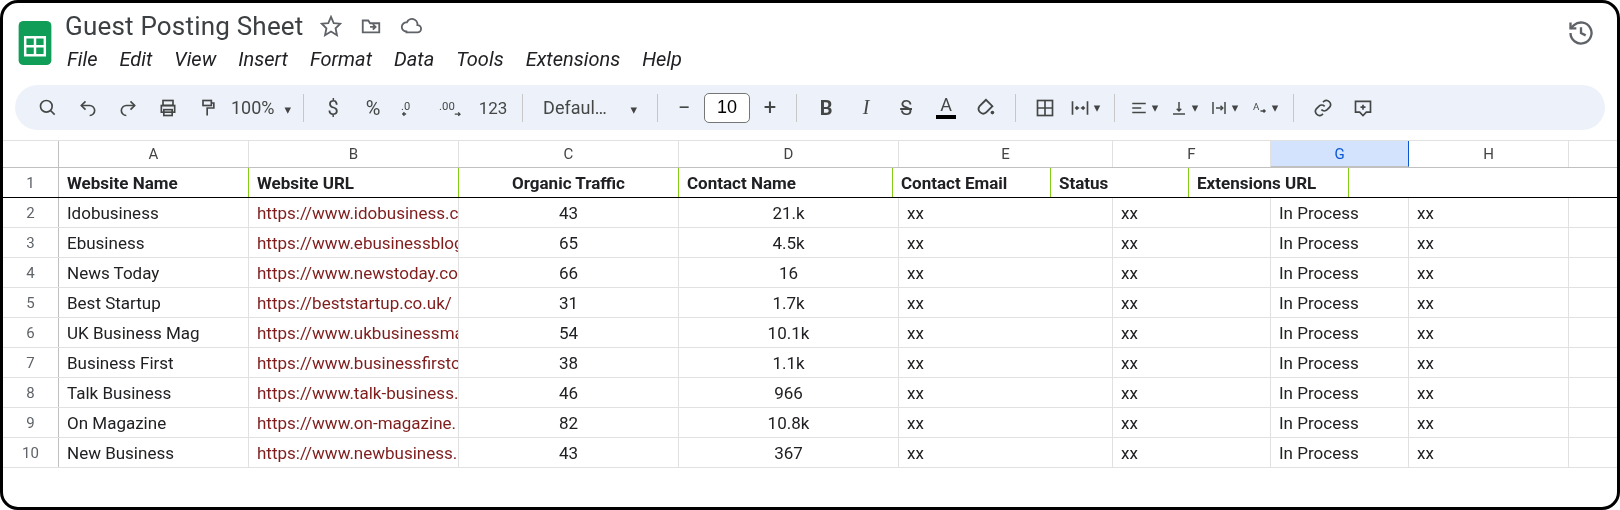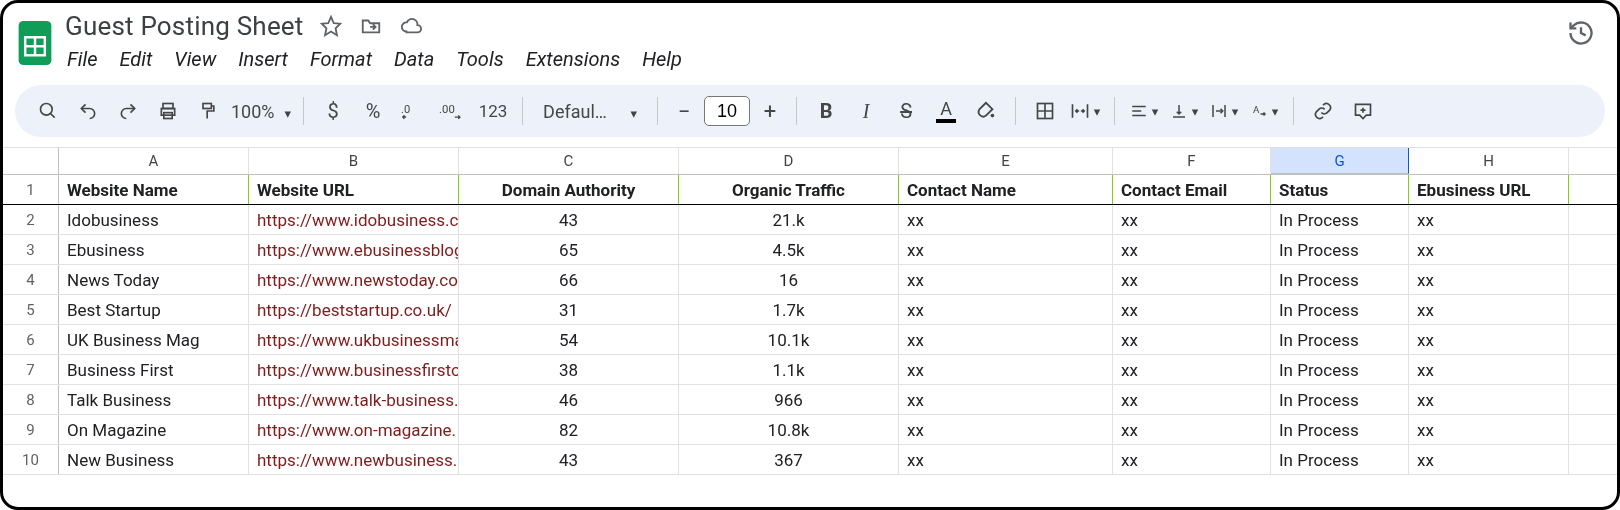--- a/index.html
+++ b/index.html
@@ -31,21 +31,21 @@
   .title-icons { display: flex; gap: 14px; color:#5f6368; }
   .title-icons span { display:inline-flex; align-items:center; justify-content:center; width:26px; height:26px; }
   .menus { display:flex; gap: 22px; font-size: 20px; color:#202124; padding: 4px 0 8px 2px;}
   .menus span { cursor: pointer; font-style: italic; }
   .titlebar-right { margin-left:auto; display:flex; align-items:center; gap:12px; color:#5f6368; padding-right:10px; padding-top:8px;}
   
   .toolbar {
     margin: 6px 12px 10px 12px;
     background: #edf2fa;
     border-radius: 30px;
-    height: 52px;
+    height: 45px;
     display:flex;
     align-items:center;
     gap: 6px;
     padding: 0 16px;
     color:#444746;
     font-size: 18px;
   }
   .tb-btn { width:34px; height:34px; display:inline-flex; align-items:center; justify-content:center; border-radius:6px; }
   .sep { width:1px; height:28px; background:#c7c7c7; margin:0 6px; }
   .zoom { display:flex; align-items:center; gap:6px; font-size:18px; }
@@ -282,26 +282,25 @@
         <div class="ch cF">F</div>
         <div class="ch cG selected">G</div>
         <div class="ch cH">H</div>
       </div>
   </div>
   <div id="rows-container">
       <div class="row header-row">
         <div class="rownum">1</div>
         <div class="cell cA">Website Name</div>
         <div class="cell cB">Website URL</div>
-        <div class="cell cC center">Domain Authority</div>
         <div class="cell cD center">Organic Traffic</div>
         <div class="cell cE">Contact Name</div>
         <div class="cell cF">Contact Email</div>
         <div class="cell cG">Status</div>
-        <div class="cell cH">Ebusiness URL</div>
+        <div class="cell cH">Extensions URL</div>
       </div>
       <div class="row">
         <div class="rownum">2</div>
         <div class="cell cA">Idobusiness</div>
         <div class="cell cB link">https://www.idobusiness.c</div>
         <div class="cell cC center">43</div>
         <div class="cell cD center">21.k</div>
         <div class="cell cE">xx</div>
         <div class="cell cF">xx</div>
         <div class="cell cG">In Process</div>

